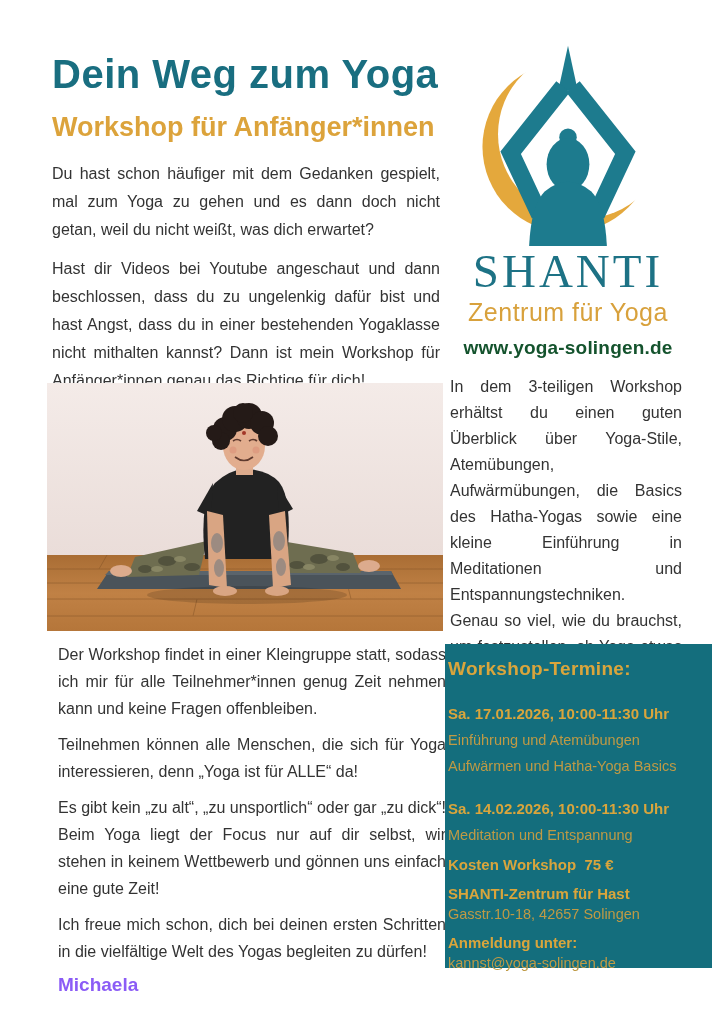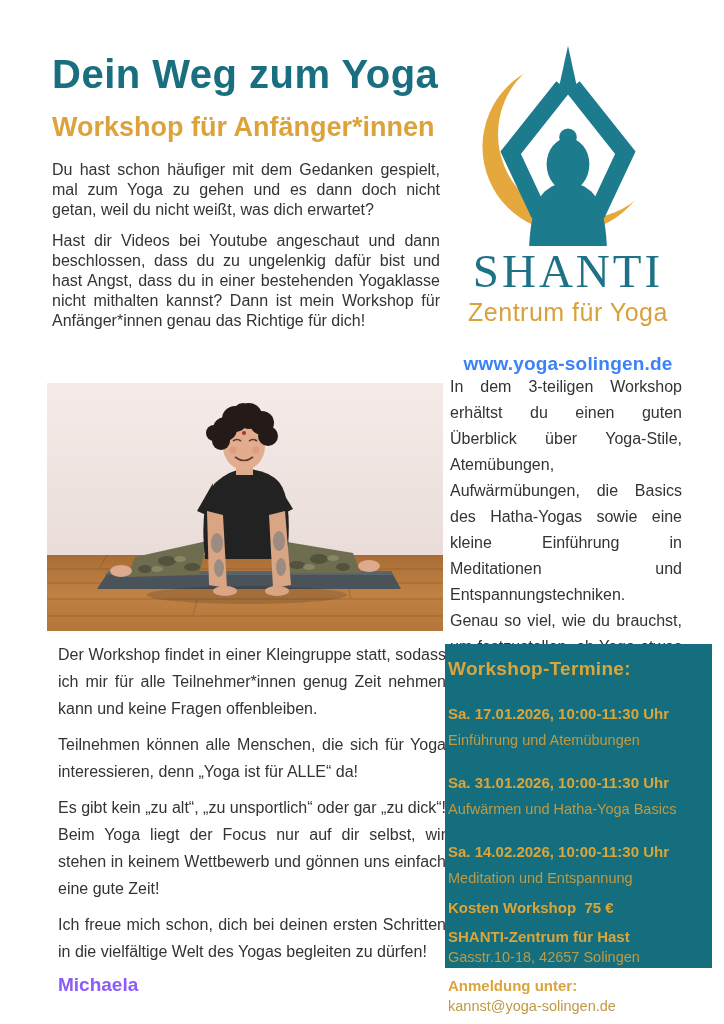--- a/index.html
+++ b/index.html
@@ -13,21 +13,21 @@
     font-size:40px;font-weight:bold;color:#196e80;letter-spacing:.5px;white-space:nowrap;
   }
   .subtitle{
     position:absolute;left:52px;top:112px;width:410px;
     font-size:27px;font-weight:bold;color:#dca33b;white-space:nowrap;
   }
   .intro{
     position:absolute;left:52px;top:160px;width:388px;
   }
   .intro p, .lower p{
-    margin:0 0 11px 0;font-size:16px;line-height:20px;text-align:justify;color:#333;
+    margin:0 0 11px 0;font-size:16px;line-height:28px;text-align:justify;color:#333;
   }
   .lower{
     position:absolute;left:58px;top:641px;width:388px;
   }
   .lower p{line-height:27px;margin-bottom:9px;}
   .signature{
     font-size:19px;font-weight:bold;color:#8b5cf6;
   }
   
   .photo{
@@ -41,21 +41,21 @@
   .logo-block svg{display:block;margin:0 auto;}
   .brand{
     font-family:"Liberation Serif", serif;font-size:47px;line-height:1.02;
     color:#1d7285;letter-spacing:3px;margin-top:2px;
   }
   .tagline{
     font-family:Liberation Sans, sans-serif;font-size:25px;color:#d8a13c;
     letter-spacing:.5px;margin-top:2px;
   }
   .website{
-    font-size:19px;font-weight:bold;color:#3b82f6;margin-top:26px;letter-spacing:.2px;
+    font-size:19px;font-weight:bold;color:#14532d;margin-top:10px;letter-spacing:.2px;
   }
   .rightcol{
     position:absolute;left:450px;top:374px;width:232px;
   }
   .rightcol p{
     margin:0;font-size:16px;line-height:26px;text-align:justify;color:#333;
   }
   
   .box{
     position:absolute;left:445px;top:644px;width:267px;height:324px;
@@ -209,21 +209,20 @@
     <p>In dem 3-teiligen Workshop erhältst du einen guten Überblick über Yoga-Stile, Atemübungen, Aufwärmübungen, die Basics des Hatha-Yogas sowie eine kleine Einführung in Meditationen und Entspannungstechniken.</p>
     <p>Genau so viel, wie du brauchst, um festzustellen, ob Yoga etwas für dich sein könnte!</p>
   </div>
 
   <div class="box">
     <div class="heading">Workshop-Termine:</div>
 
     <div class="date">Sa. 17.01.2026, 10:00-11:30 Uhr</div>
     <div class="topic">Einführung und Atemübungen</div>
 
-    <div class="date">Sa. 31.01.2026, 10:00-11:30 Uhr</div>
     <div class="topic">Aufwärmen und Hatha-Yoga Basics</div>
 
     <div class="date">Sa. 14.02.2026, 10:00-11:30 Uhr</div>
     <div class="topic">Meditation und Entspannung</div>
 
     <div class="bold-line">Kosten Workshop  75 €</div>
     <div class="bold-line" style="margin-top:11px">SHANTI-Zentrum für Hast</div>
     <div class="plain-line">Gasstr.10-18, 42657 Solingen</div>
     <div class="bold-line" style="margin-top:11px">Anmeldung unter:</div>
     <div class="plain-line">kannst@yoga-solingen.de</div>

